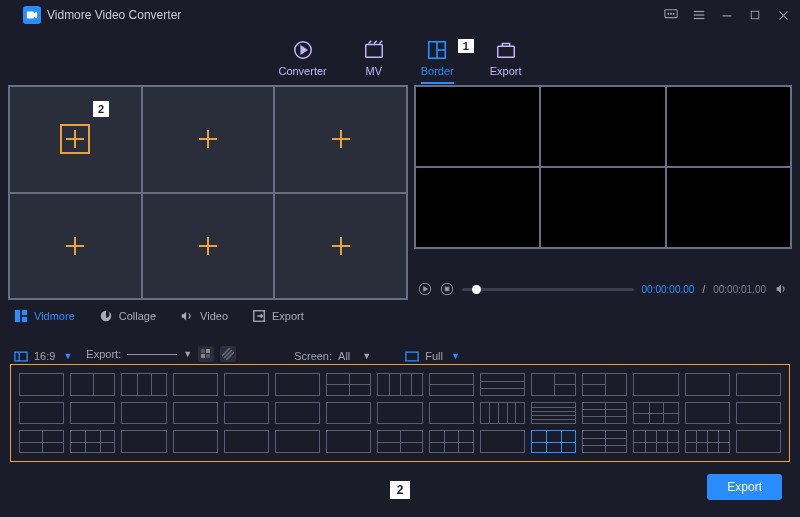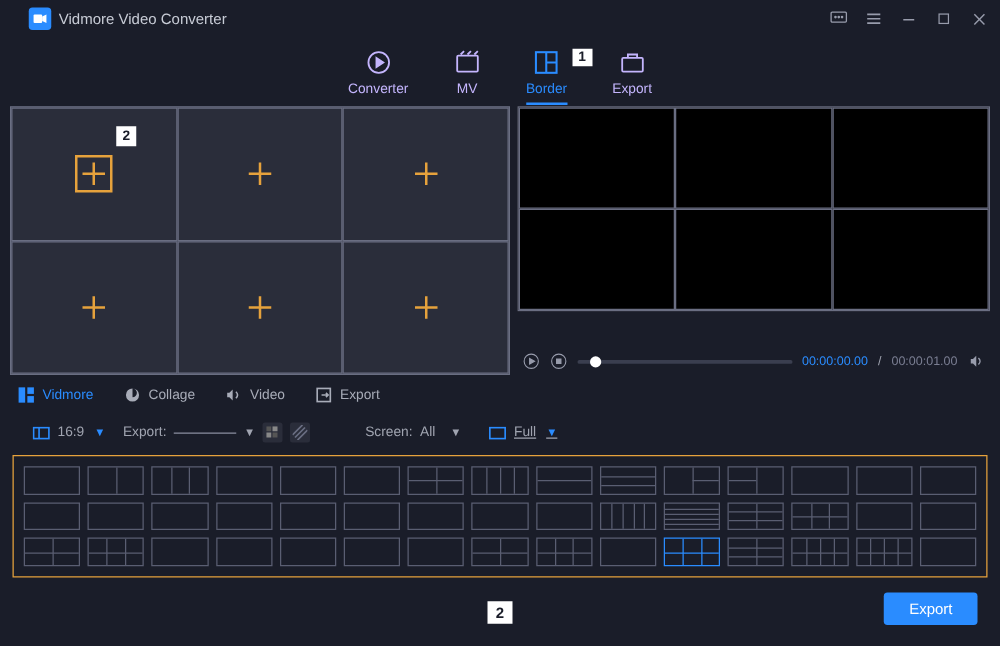--- a/index.html
+++ b/index.html
@@ -126,22 +126,22 @@
     padding: 0 14px; margin-top: 2px;
   }
   .subtab {
     display: flex; align-items: center; gap: 6px; cursor: pointer;
     color: #a8acb8; font-size: 11px;
   }
   .subtab.active { color: #2a8cff; }
 
   
   .options {
-    height: 32px; display: flex; align-items: center; gap: 14px;
-    padding: 0 26px; font-size: 11px;
+    height: 32px; display: flex; align-items: flex-end; gap: 14px;
+    padding: 0 14px; font-size: 11px;
   }
   .opt-group { display: flex; align-items: center; gap: 6px; }
   .dropdown-arrow { color: #2a8cff; font-size: 9px; margin-left: 2px; }
   .border-line { width: 50px; height: 1px; background: #8a8ea0; }
   .sq { width: 16px; height: 16px; background: #2a2d3a; border-radius: 2px; display:flex; align-items:center; justify-content:center; }
 
   
   .templates-wrap {
     margin: 2px 10px 0 10px;
     border: 1px solid #e6a23c;
@@ -381,28 +381,28 @@
         </svg>
     </div>
     <div class="sq">
       <svg width="12" height="12" viewBox="0 0 12 12" stroke="#6a6e82" stroke-width="1.4">
           <line x1="2" y1="10" x2="10" y2="2"></line>
           <line x1="0" y1="8" x2="8" y2="0"></line>
           <line x1="4" y1="12" x2="12" y2="4"></line>
         </svg>
     </div>
   </div>
-  <div class="opt-group" style="margin-left:30px;">
+  <div class="opt-group" style="margin-left:44px;">
     <span>Screen:</span>
     <div class="opt-group">
       <span>All</span>
       <span style="color:#a0a4b0;font-size:9px;margin-left:6px;">▼</span>
     </div>
   </div>
-  <div class="opt-group" style="margin-left:8px;text-decoration:underline;">
+  <div class="opt-group" style="margin-left:20px;">
     <svg width="14" height="11" viewBox="0 0 16 12" fill="none" stroke="#2a8cff" stroke-width="1.5">
         <rect x="1" y="1" width="14" height="10"></rect>
       </svg>
     <span>Full</span>
     <span class="dropdown-arrow">▼</span>
   </div>
 </div>
 
 <div class="templates-wrap">
   <div class="templates" id="tpl-grid">

